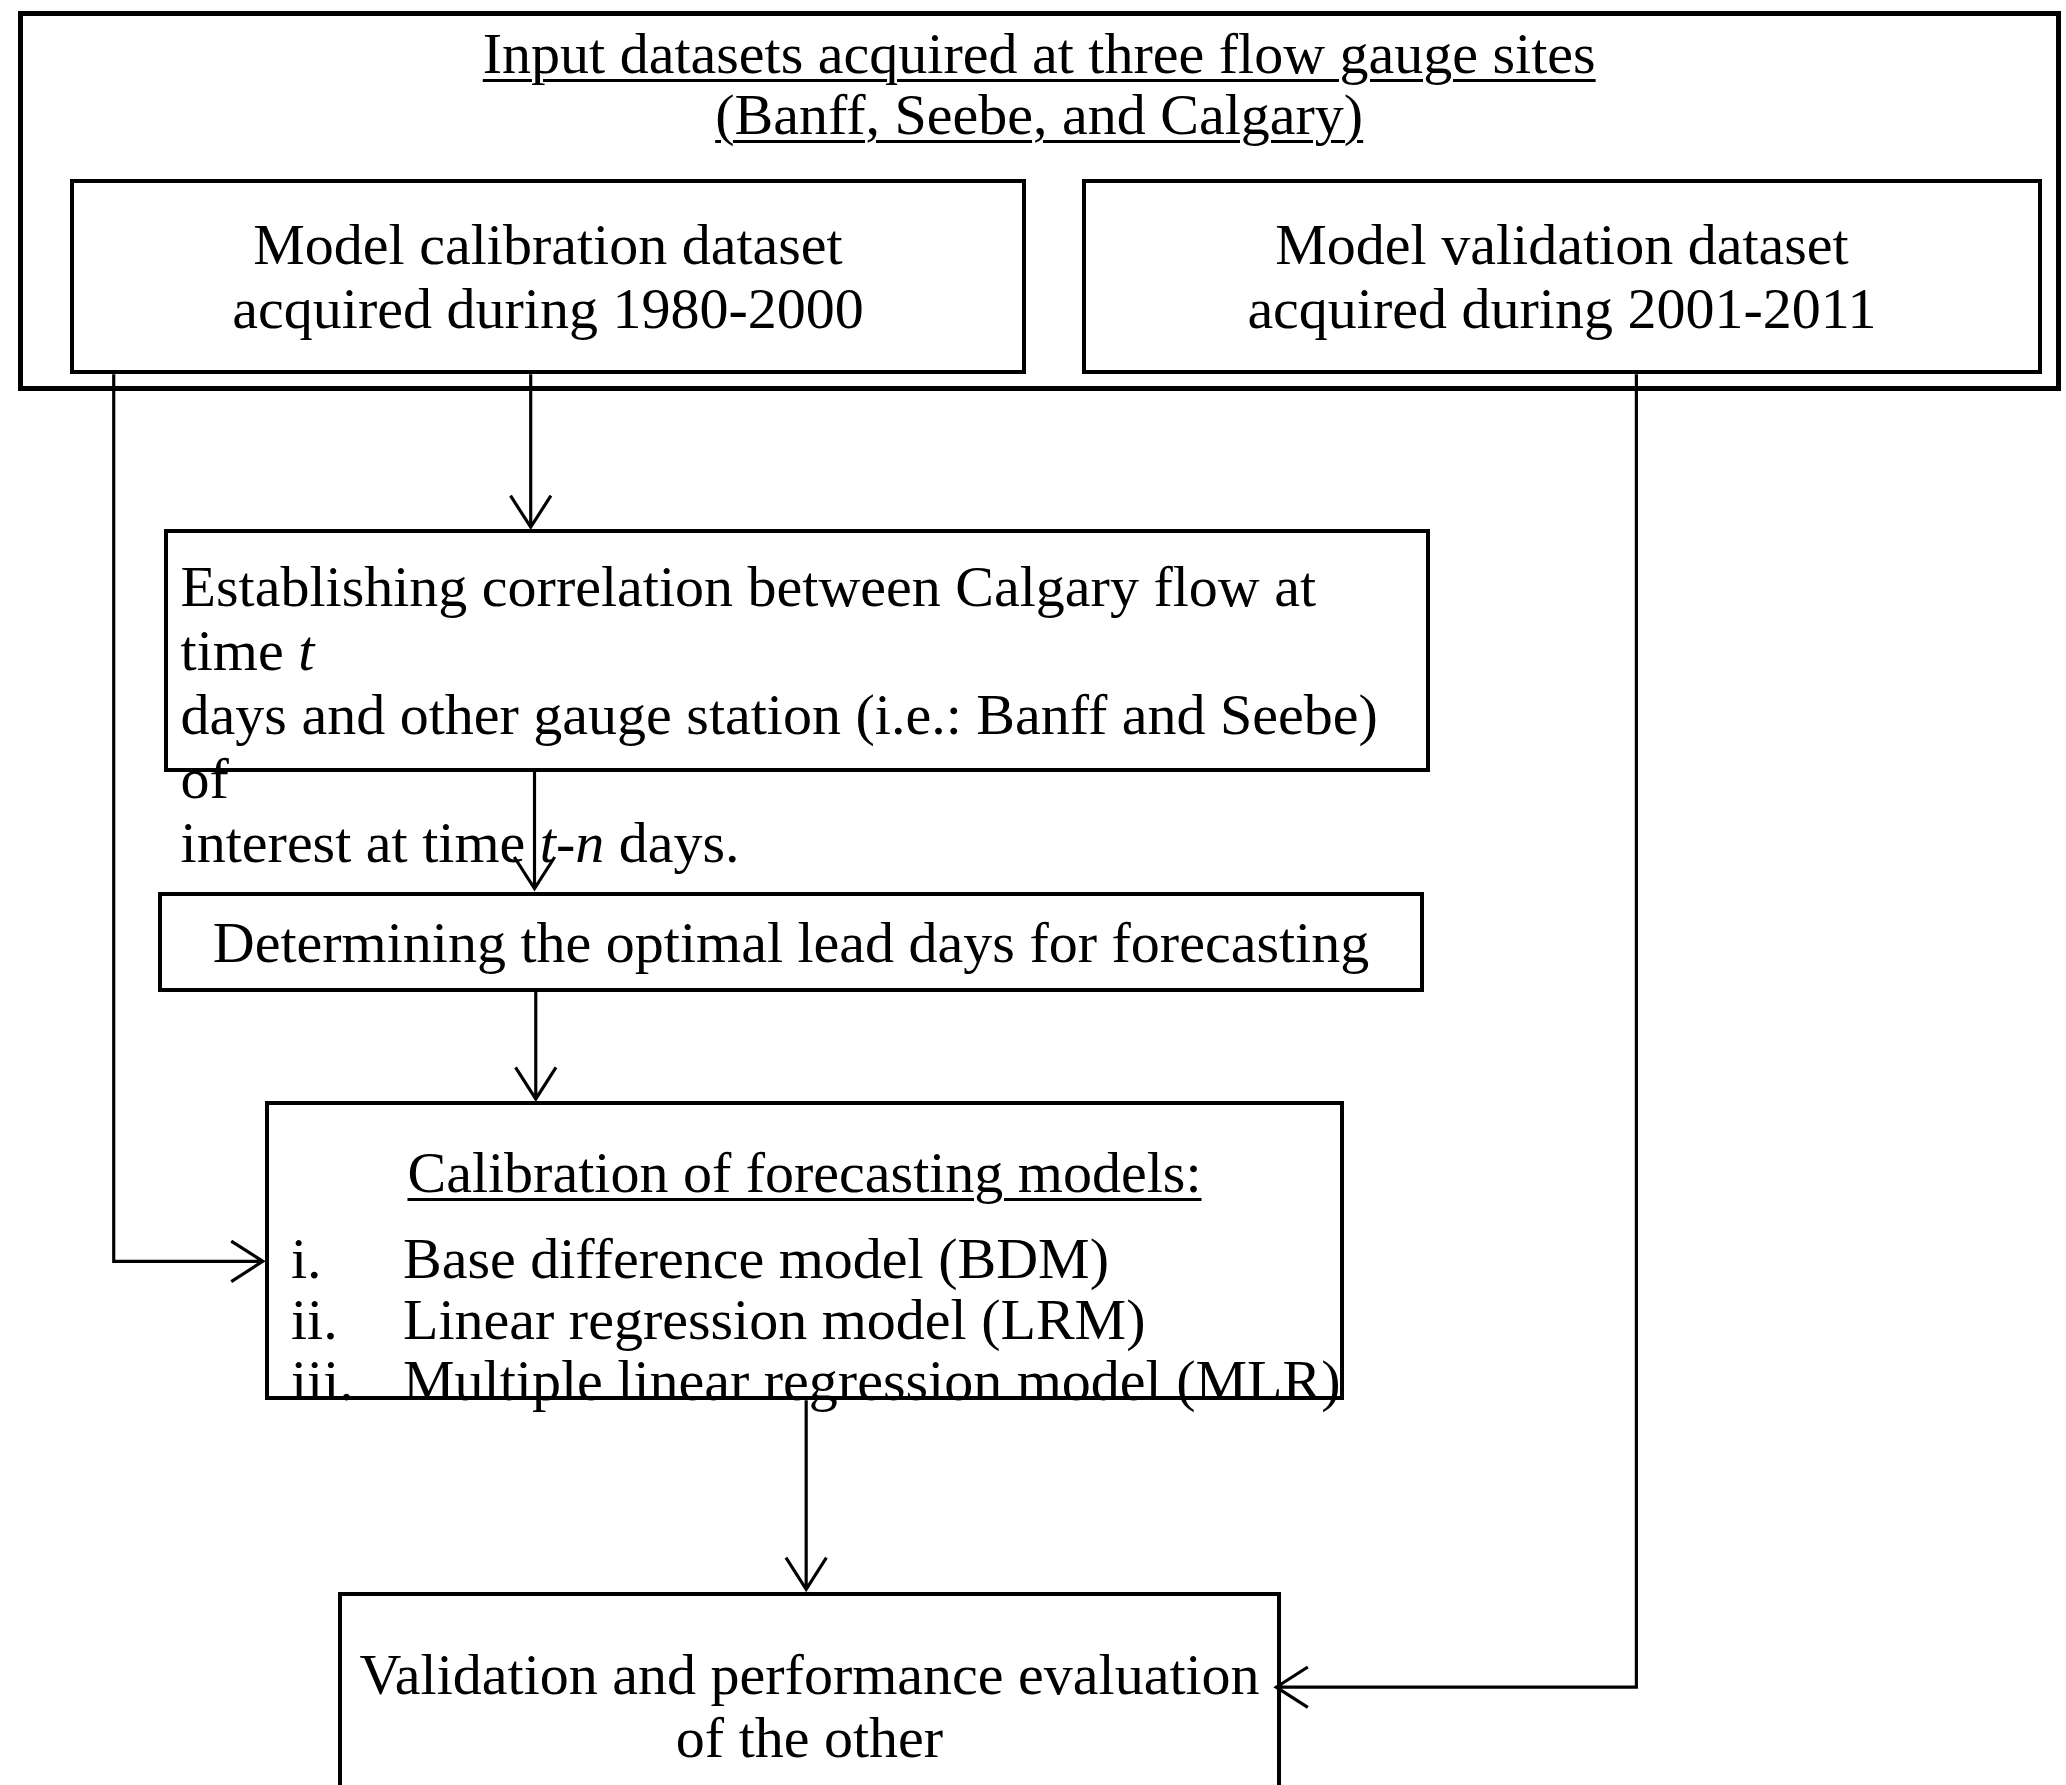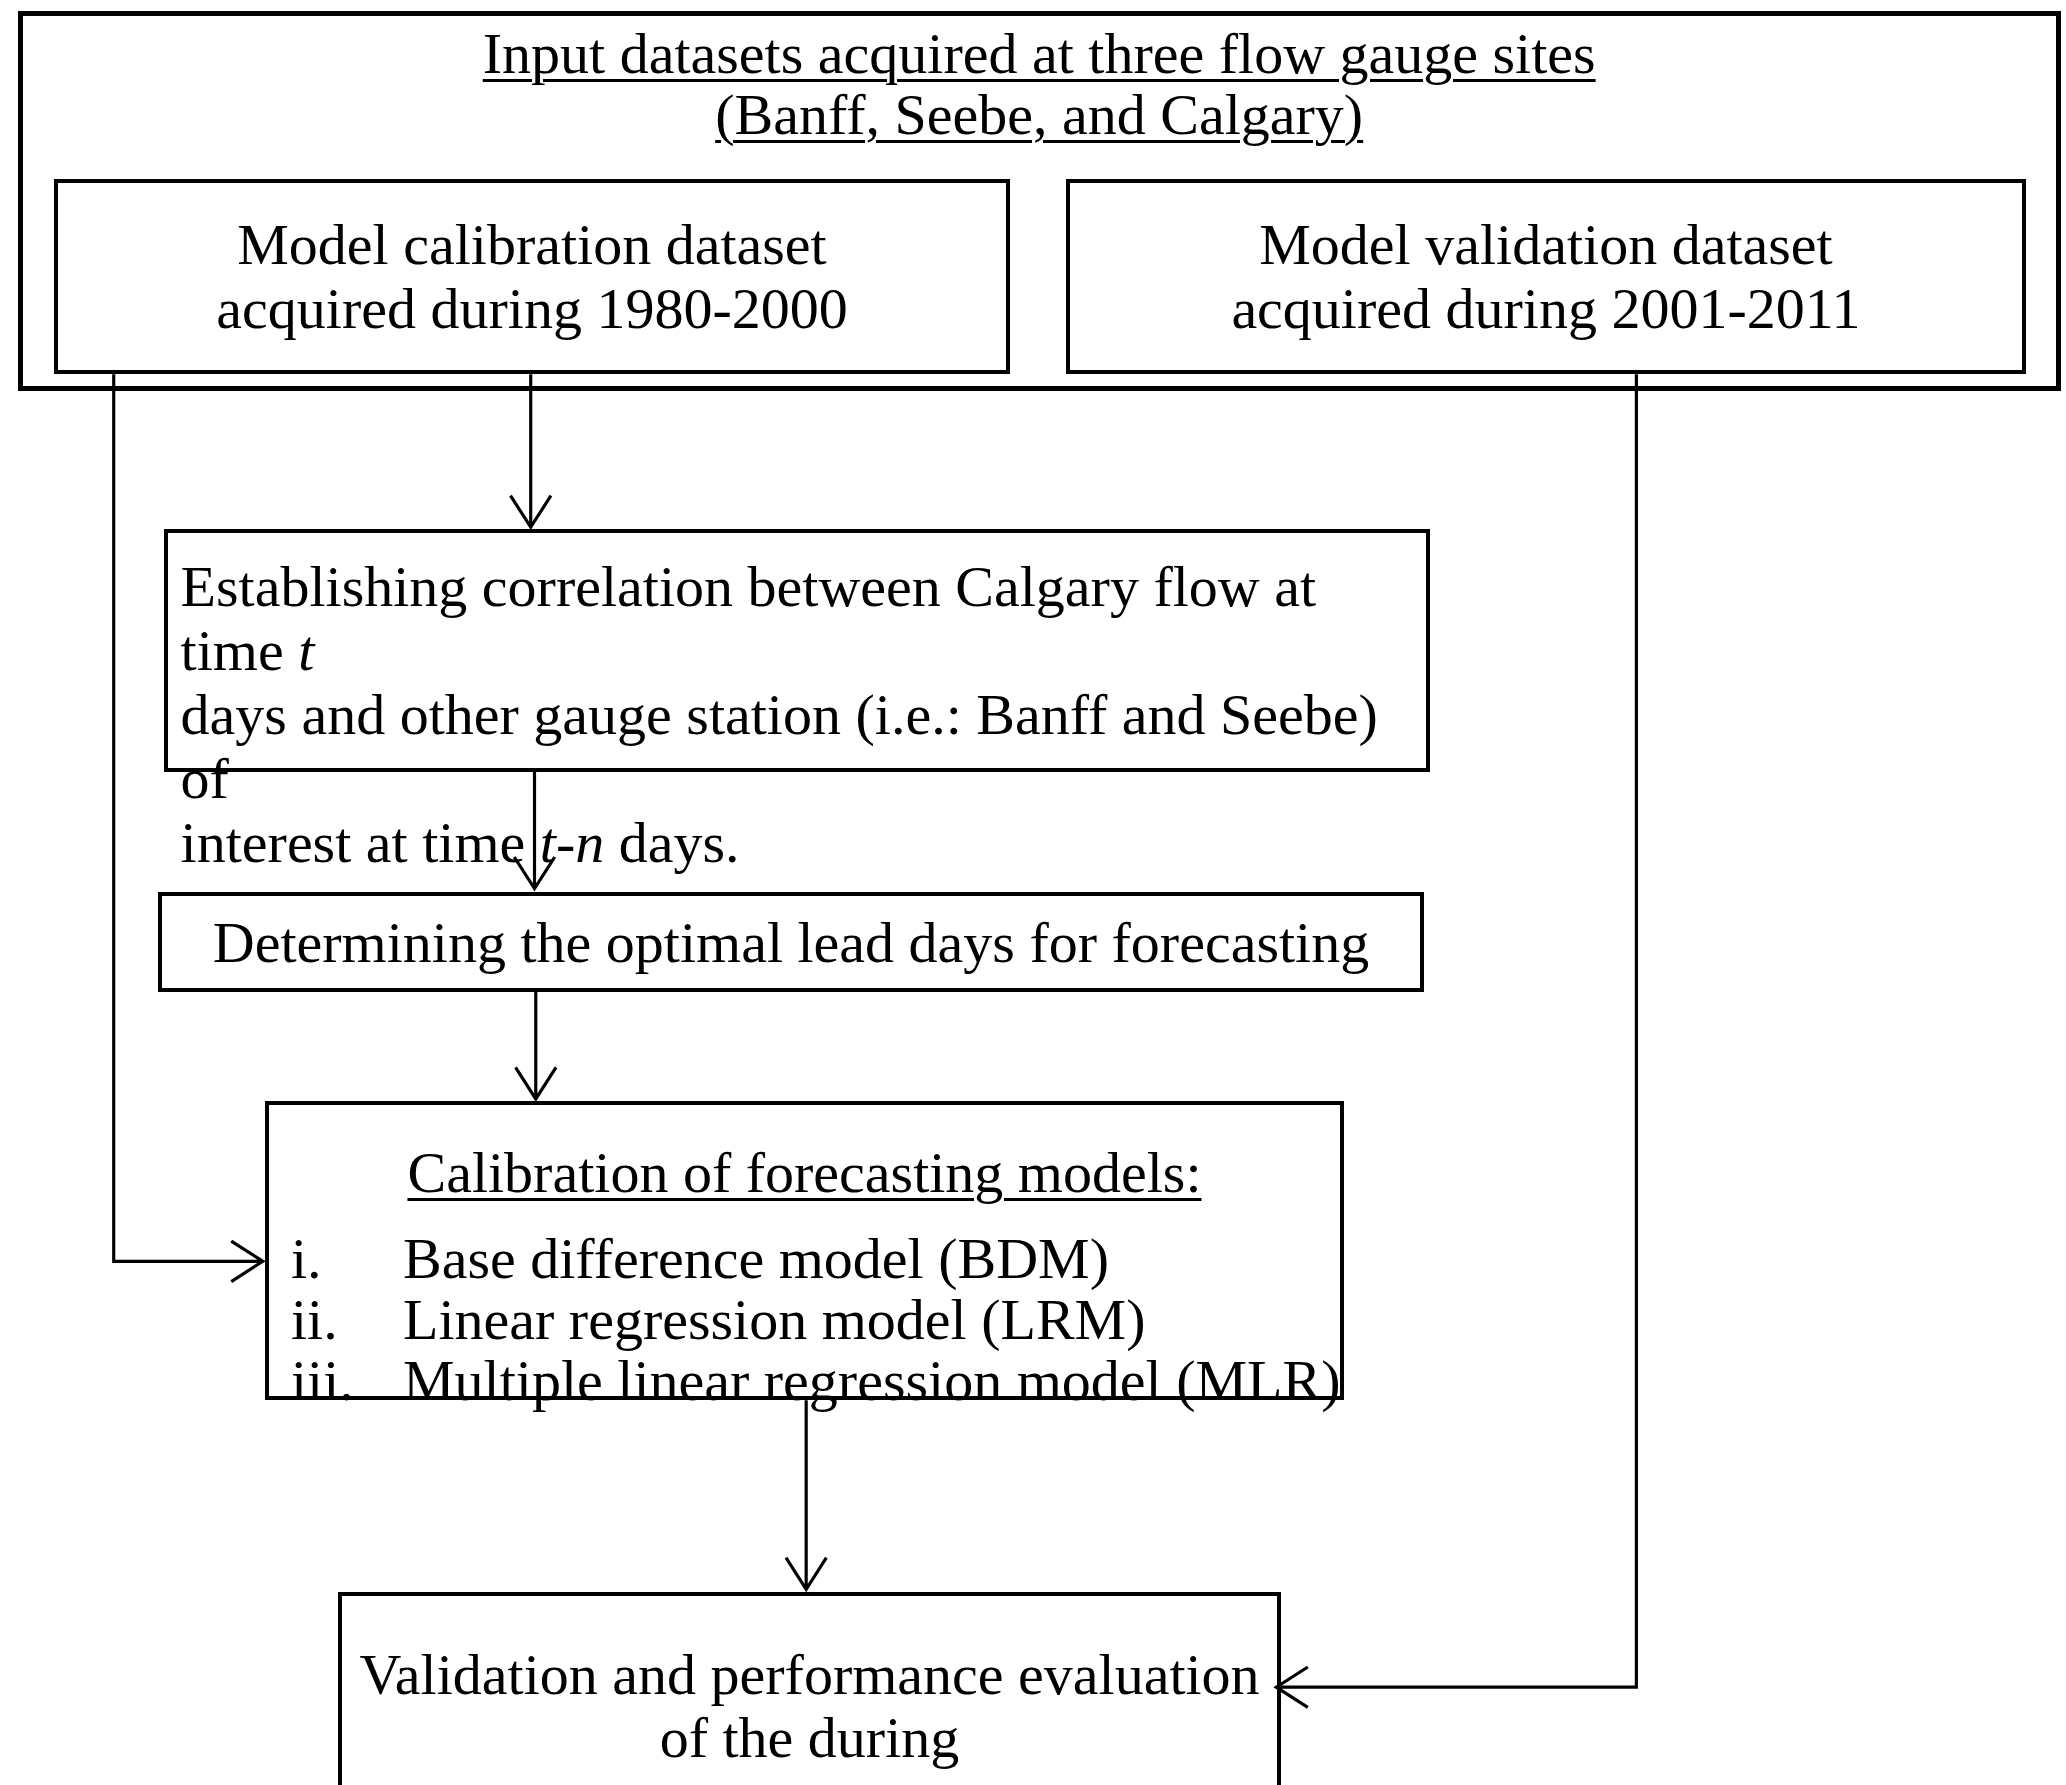--- a/index.html
+++ b/index.html
@@ -58,20 +58,21 @@
   .dataset-box {
     top: 179px;
     height: 195px;
     display: flex;
     flex-direction: column;
     justify-content: center;
     align-items: center;
     text-align: center;
     font-size: 58px;
     line-height: 64px;
+    margin-left: 16px;
   }
   .dataset-box.left  { left: 54px;   width: 956px; }
   .dataset-box.right { left: 1066px; width: 960px; }
   .correlation-box {
     left: 164px; top: 529px;
     width: 1266px; height: 243px;
     font-size: 58px;
     line-height: 64px;
     padding: 21.5px 8.8px 0 12.6px;
     text-align: left;
@@ -163,21 +164,21 @@
     <div class="model-item">
       <span class="numeral">ii.</span><span>Linear regression model (LRM)</span>
     </div>
     <div class="model-item">
       <span class="numeral">iii.</span><span>Multiple linear regression model (MLR)</span>
     </div>
   </div>
 
   <div class="box evaluation-box">
     <div>Validation and performance evaluation</div>
-    <div>of the during</div>
+    <div>of the other</div>
   </div>
 
   <svg class="connector-layer" viewBox="0 0 3270 2826" xmlns="http://www.w3.org/2000/svg" fill="none" stroke="#000000" stroke-width="5">
 
     <path d="M840 592 L840 832 M808 784 L840 834 L872 784"></path>
 
     <path d="M846 1221 L846 1404 M814 1356 L846 1406 L878 1356"></path>
 
     <path d="M848 1569 L848 1737 M816 1689 L848 1739 L880 1689"></path>
 

